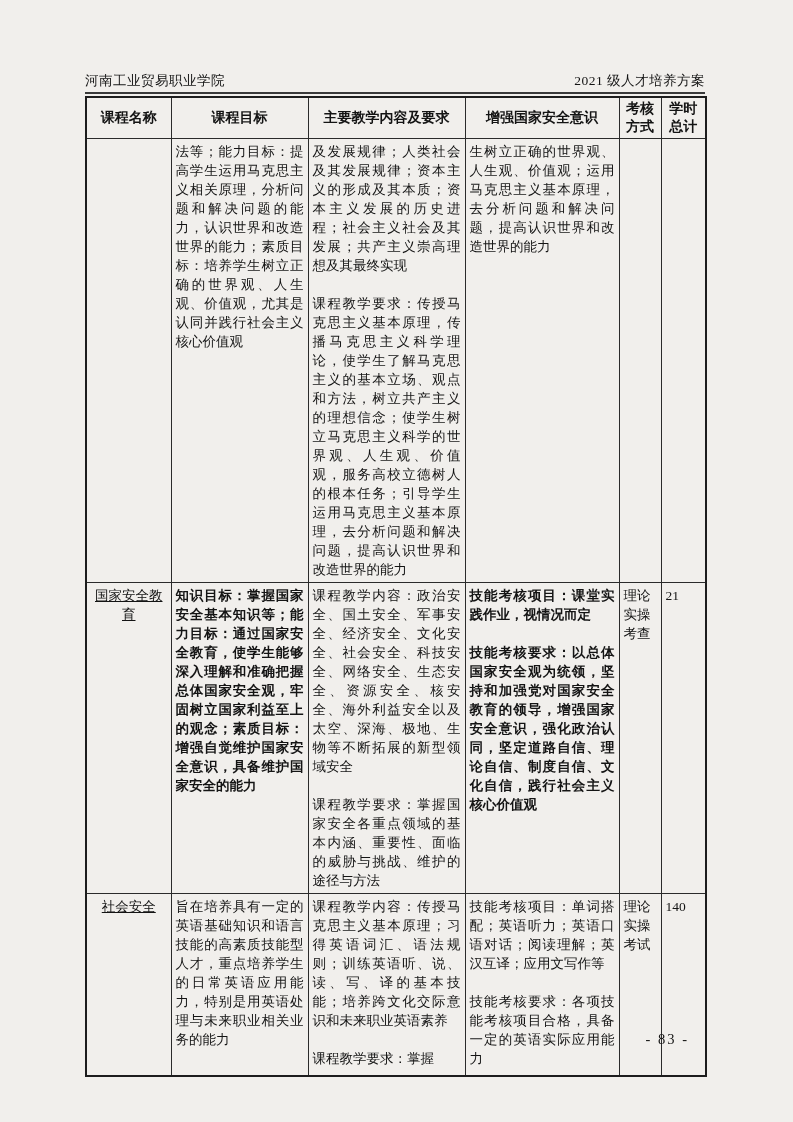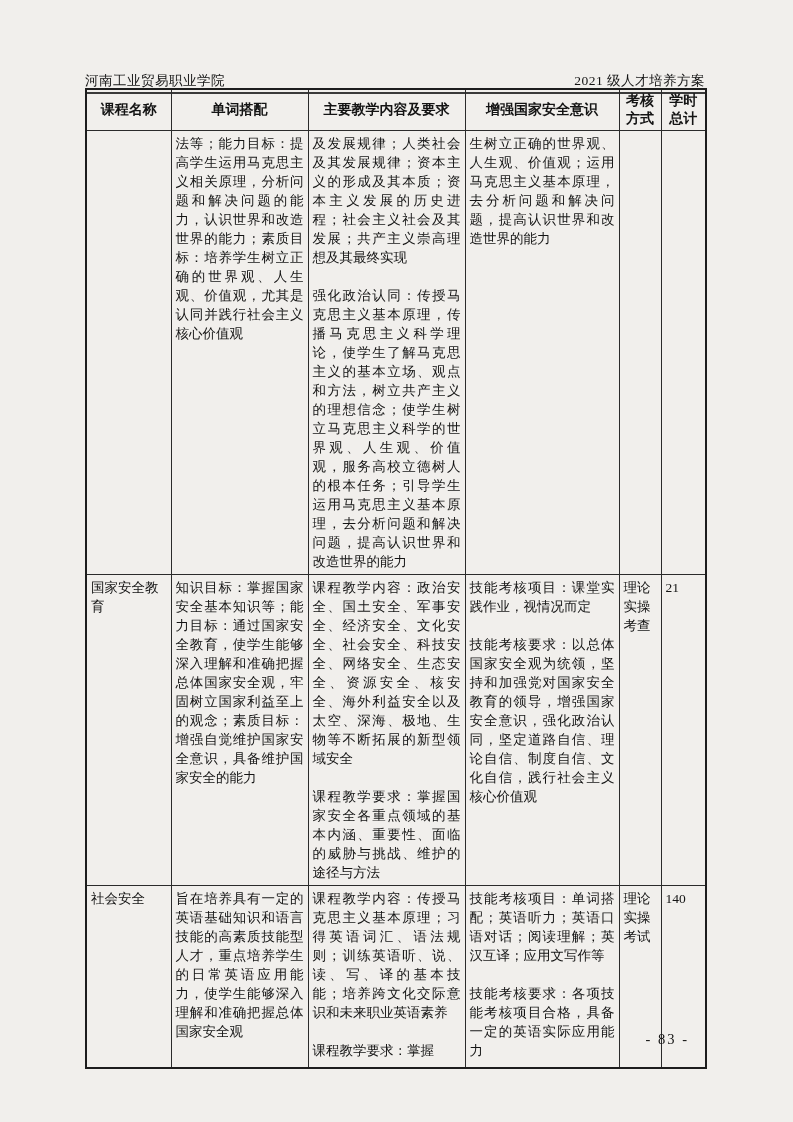--- a/index.html
+++ b/index.html
@@ -19,21 +19,21 @@
     display:flex;justify-content:space-between;align-items:flex-end;
     font-size:13.5px;letter-spacing:.5px;
   }
   .head-rule{
     position:absolute;left:85px;top:92px;width:620px;height:0;
     border-top:2px solid #3a3a3a;
   }
 
   
   table.course-table{
-    position:absolute;left:85px;top:88px;width:620px;
+    position:absolute;left:85px;top:96px;width:620px;
     border-collapse:collapse;table-layout:fixed;
     font-size:13.5px;line-height:19px;
   }
   table.course-table td,table.course-table th{
     border:1px solid #2b2b2b;
     padding:3px 4px;
     vertical-align:top;
     box-sizing:border-box;
   }
   table.course-table{border:2px solid #1d1d1d;}
@@ -45,24 +45,24 @@
   tr.row-1{height:417px;}
   tr.row-2{height:288px;}
   tr.row-3{height:182px;}
 
   td .cell-text{
     white-space:pre-line;
     text-align:justify;
     text-justify:inter-ideograph;
   }
   td.name-cell{text-align:center;vertical-align:middle;}
-  td.name-cell .cell-text{text-align:left;}
+  td.name-cell .cell-text{text-align:center;text-decoration:underline;}
   td.method-cell,td.hours-cell{text-align:center;vertical-align:middle;}
   td.method-cell .cell-text,td.hours-cell .cell-text{text-align:left;}
-  td.v-mid{vertical-align:middle;}
+  td.v-mid{vertical-align:middle;font-weight:bold;}
   td.v-top{vertical-align:top;}
 
   
   .page-number{
     position:absolute;top:1031px;right:104px;
     font-size:14.5px;letter-spacing:2px;
   }
 </style>
 </head>
 <body>
@@ -80,38 +80,38 @@
       <col style="width:85px">
       <col style="width:137px">
       <col style="width:157px">
       <col style="width:154px">
       <col style="width:42px">
       <col style="width:45px">
     </colgroup>
     <tbody>
       <tr class="header-row">
         <th>课程名称</th>
-        <th>单词搭配</th>
+        <th>课程目标</th>
         <th>主要教学内容及要求</th>
         <th>增强国家安全意识</th>
         <th>考核方式</th>
         <th>学时总计</th>
       </tr>
 
       <tr class="row-1">
         <td class="name-cell">
             <div class="cell-text"></div>
           </td>
         <td class="v-top">
             <div class="cell-text">法等；能力目标：提高学生运用马克思主义相关原理，分析问题和解决问题的能力，认识世界和改造世界的能力；素质目标：培养学生树立正确的世界观、人生观、价值观，尤其是认同并践行社会主义核心价值观</div>
           </td>
         <td class="v-top">
             <div class="cell-text">及发展规律；人类社会及其发展规律；资本主义的形成及其本质；资本主义发展的历史进程；社会主义社会及其发展；共产主义崇高理想及其最终实现
 
-强化政治认同：传授马克思主义基本原理，传播马克思主义科学理论，使学生了解马克思主义的基本立场、观点和方法，树立共产主义的理想信念；使学生树立马克思主义科学的世界观、人生观、价值观，服务高校立德树人的根本任务；引导学生运用马克思主义基本原理，去分析问题和解决问题，提高认识世界和改造世界的能力</div>
+课程教学要求：传授马克思主义基本原理，传播马克思主义科学理论，使学生了解马克思主义的基本立场、观点和方法，树立共产主义的理想信念；使学生树立马克思主义科学的世界观、人生观、价值观，服务高校立德树人的根本任务；引导学生运用马克思主义基本原理，去分析问题和解决问题，提高认识世界和改造世界的能力</div>
           </td>
         <td class="v-top">
             <div class="cell-text">生树立正确的世界观、人生观、价值观；运用马克思主义基本原理，去分析问题和解决问题，提高认识世界和改造世界的能力</div>
           </td>
         <td class="method-cell">
             <div class="cell-text"></div>
           </td>
         <td class="hours-cell">
             <div class="cell-text"></div>
           </td>
@@ -142,21 +142,21 @@
         <td class="hours-cell">
             <div class="cell-text">21</div>
           </td>
       </tr>
 
       <tr class="row-3">
         <td class="name-cell">
             <div class="cell-text">社会安全</div>
           </td>
         <td class="v-top">
-            <div class="cell-text">旨在培养具有一定的英语基础知识和语言技能的高素质技能型人才，重点培养学生的日常英语应用能力，使学生能够深入理解和准确把握总体国家安全观</div>
+            <div class="cell-text">旨在培养具有一定的英语基础知识和语言技能的高素质技能型人才，重点培养学生的日常英语应用能力，特别是用英语处理与未来职业相关业务的能力</div>
           </td>
         <td class="v-top">
             <div class="cell-text">课程教学内容：传授马克思主义基本原理；习得英语词汇、语法规则；训练英语听、说、读、写、译的基本技能；培养跨文化交际意识和未来职业英语素养
 
 课程教学要求：掌握</div>
           </td>
         <td class="v-top">
             <div class="cell-text">技能考核项目：单词搭配；英语听力；英语口语对话；阅读理解；英汉互译；应用文写作等
 
 技能考核要求：各项技能考核项目合格，具备一定的英语实际应用能力</div>

